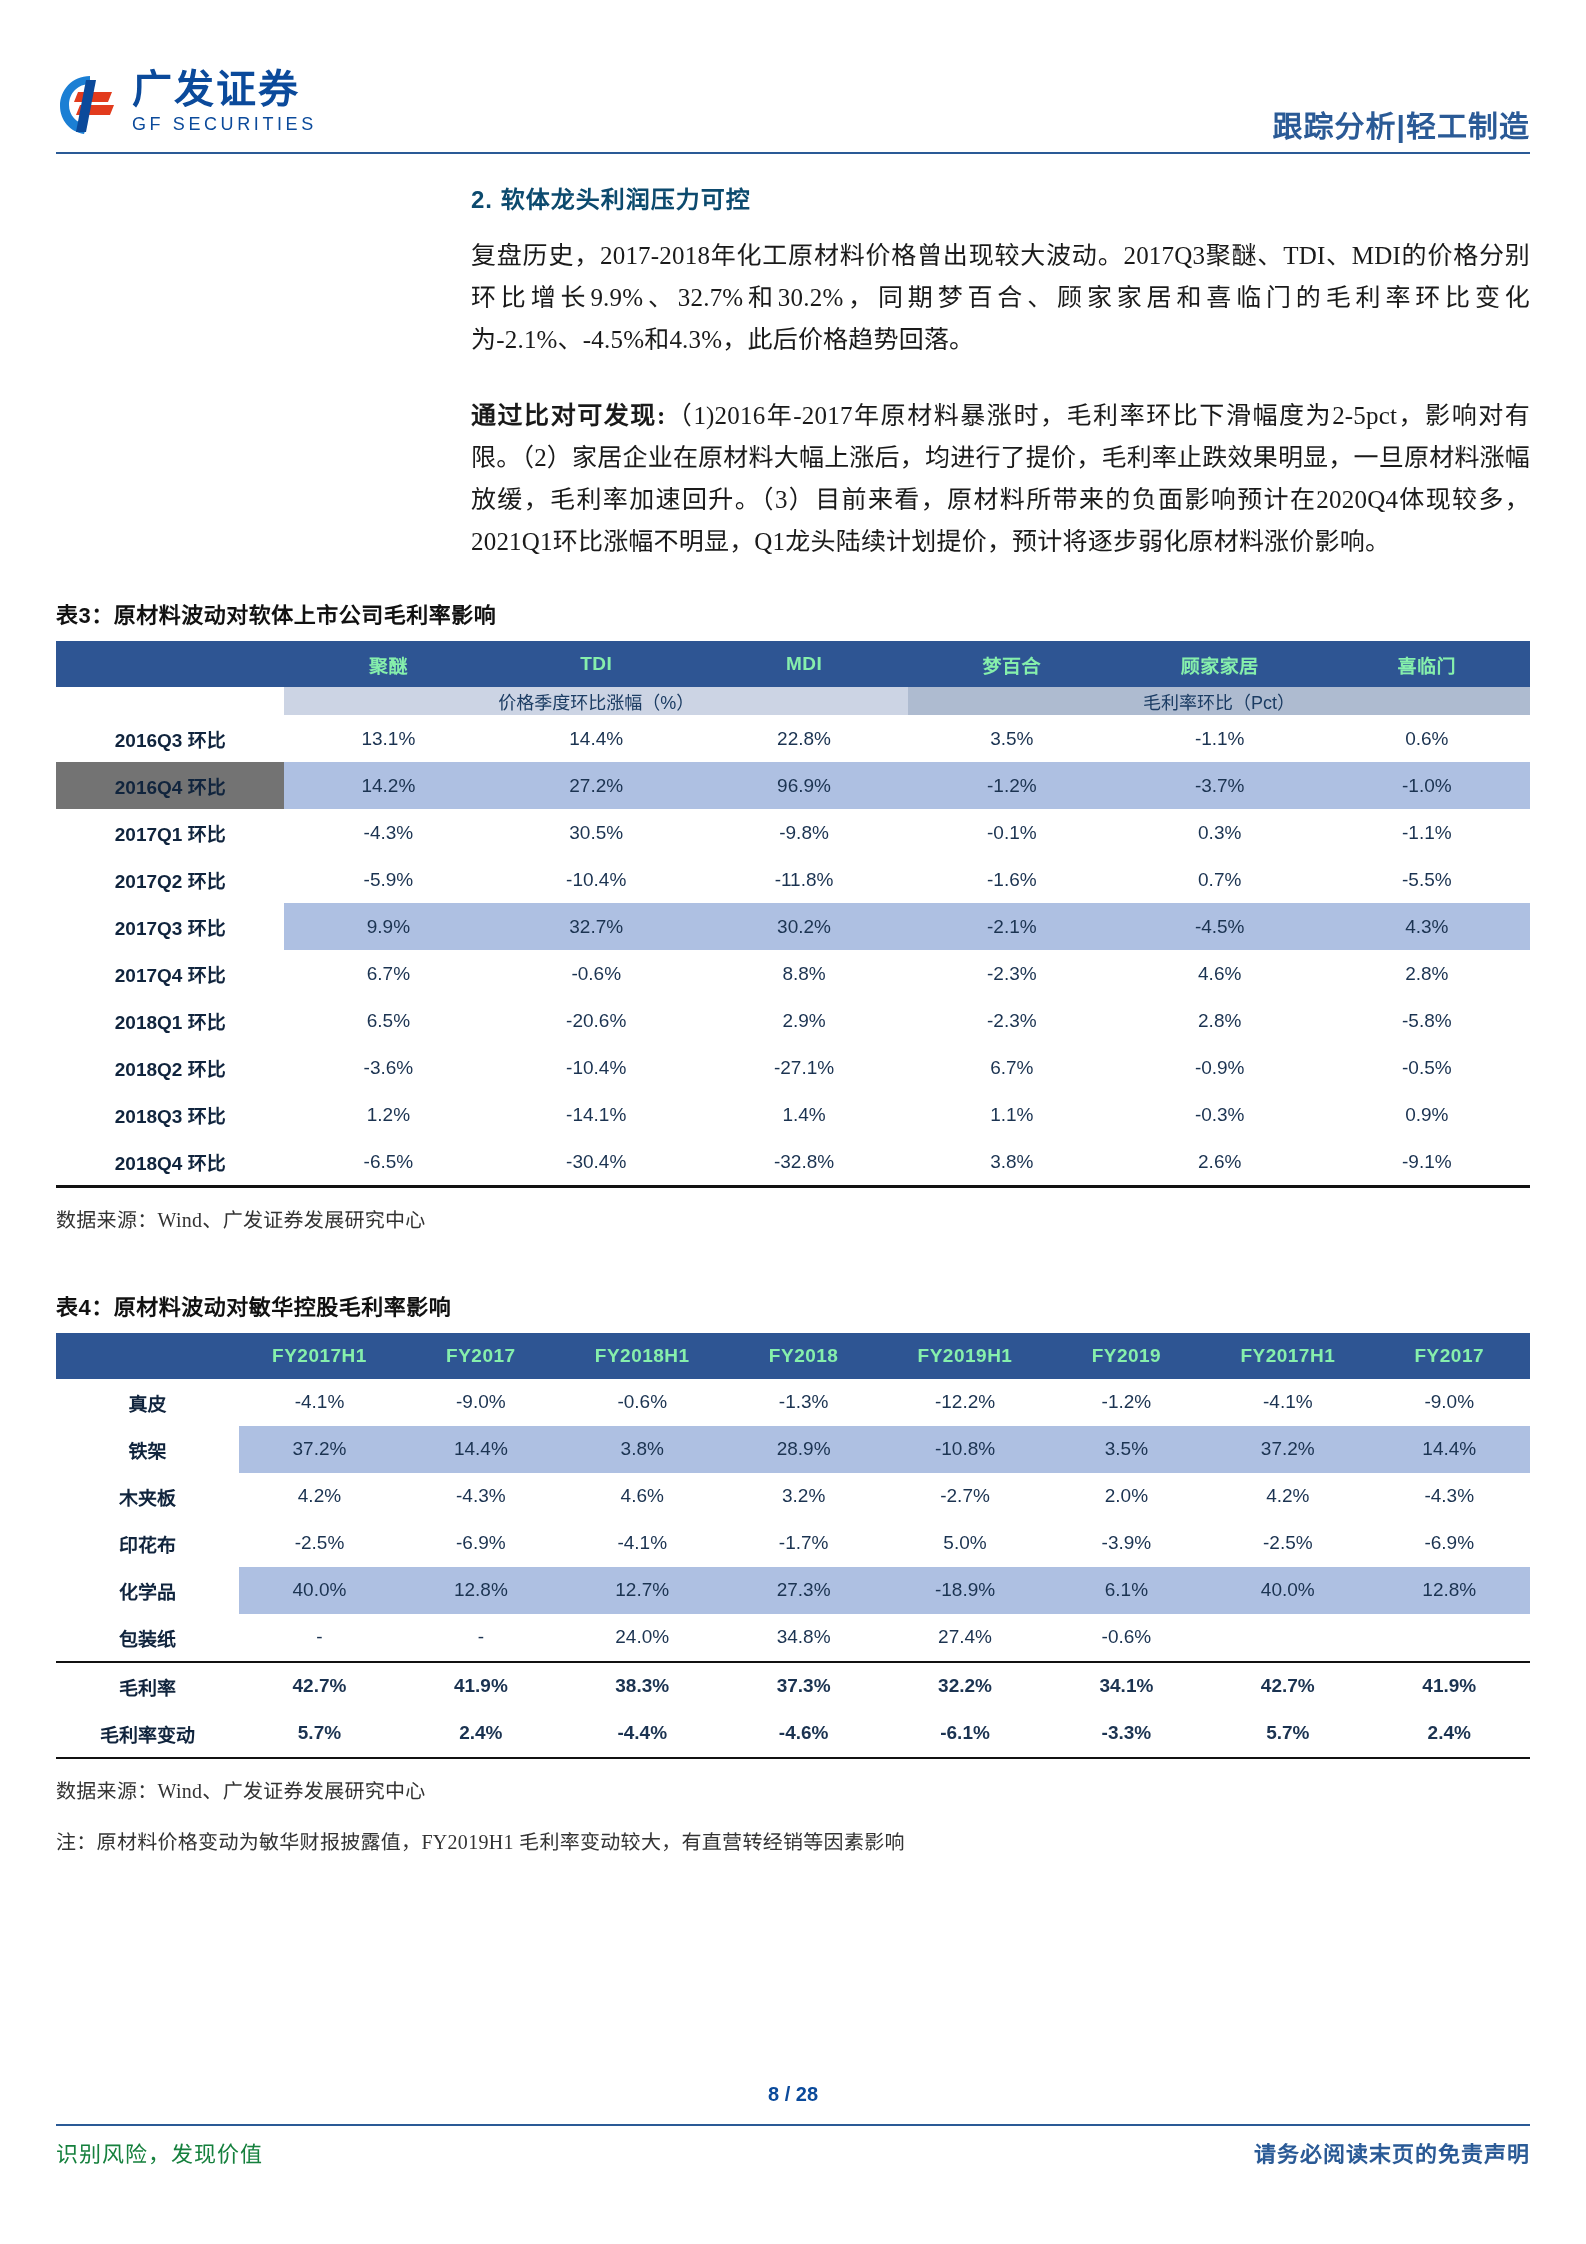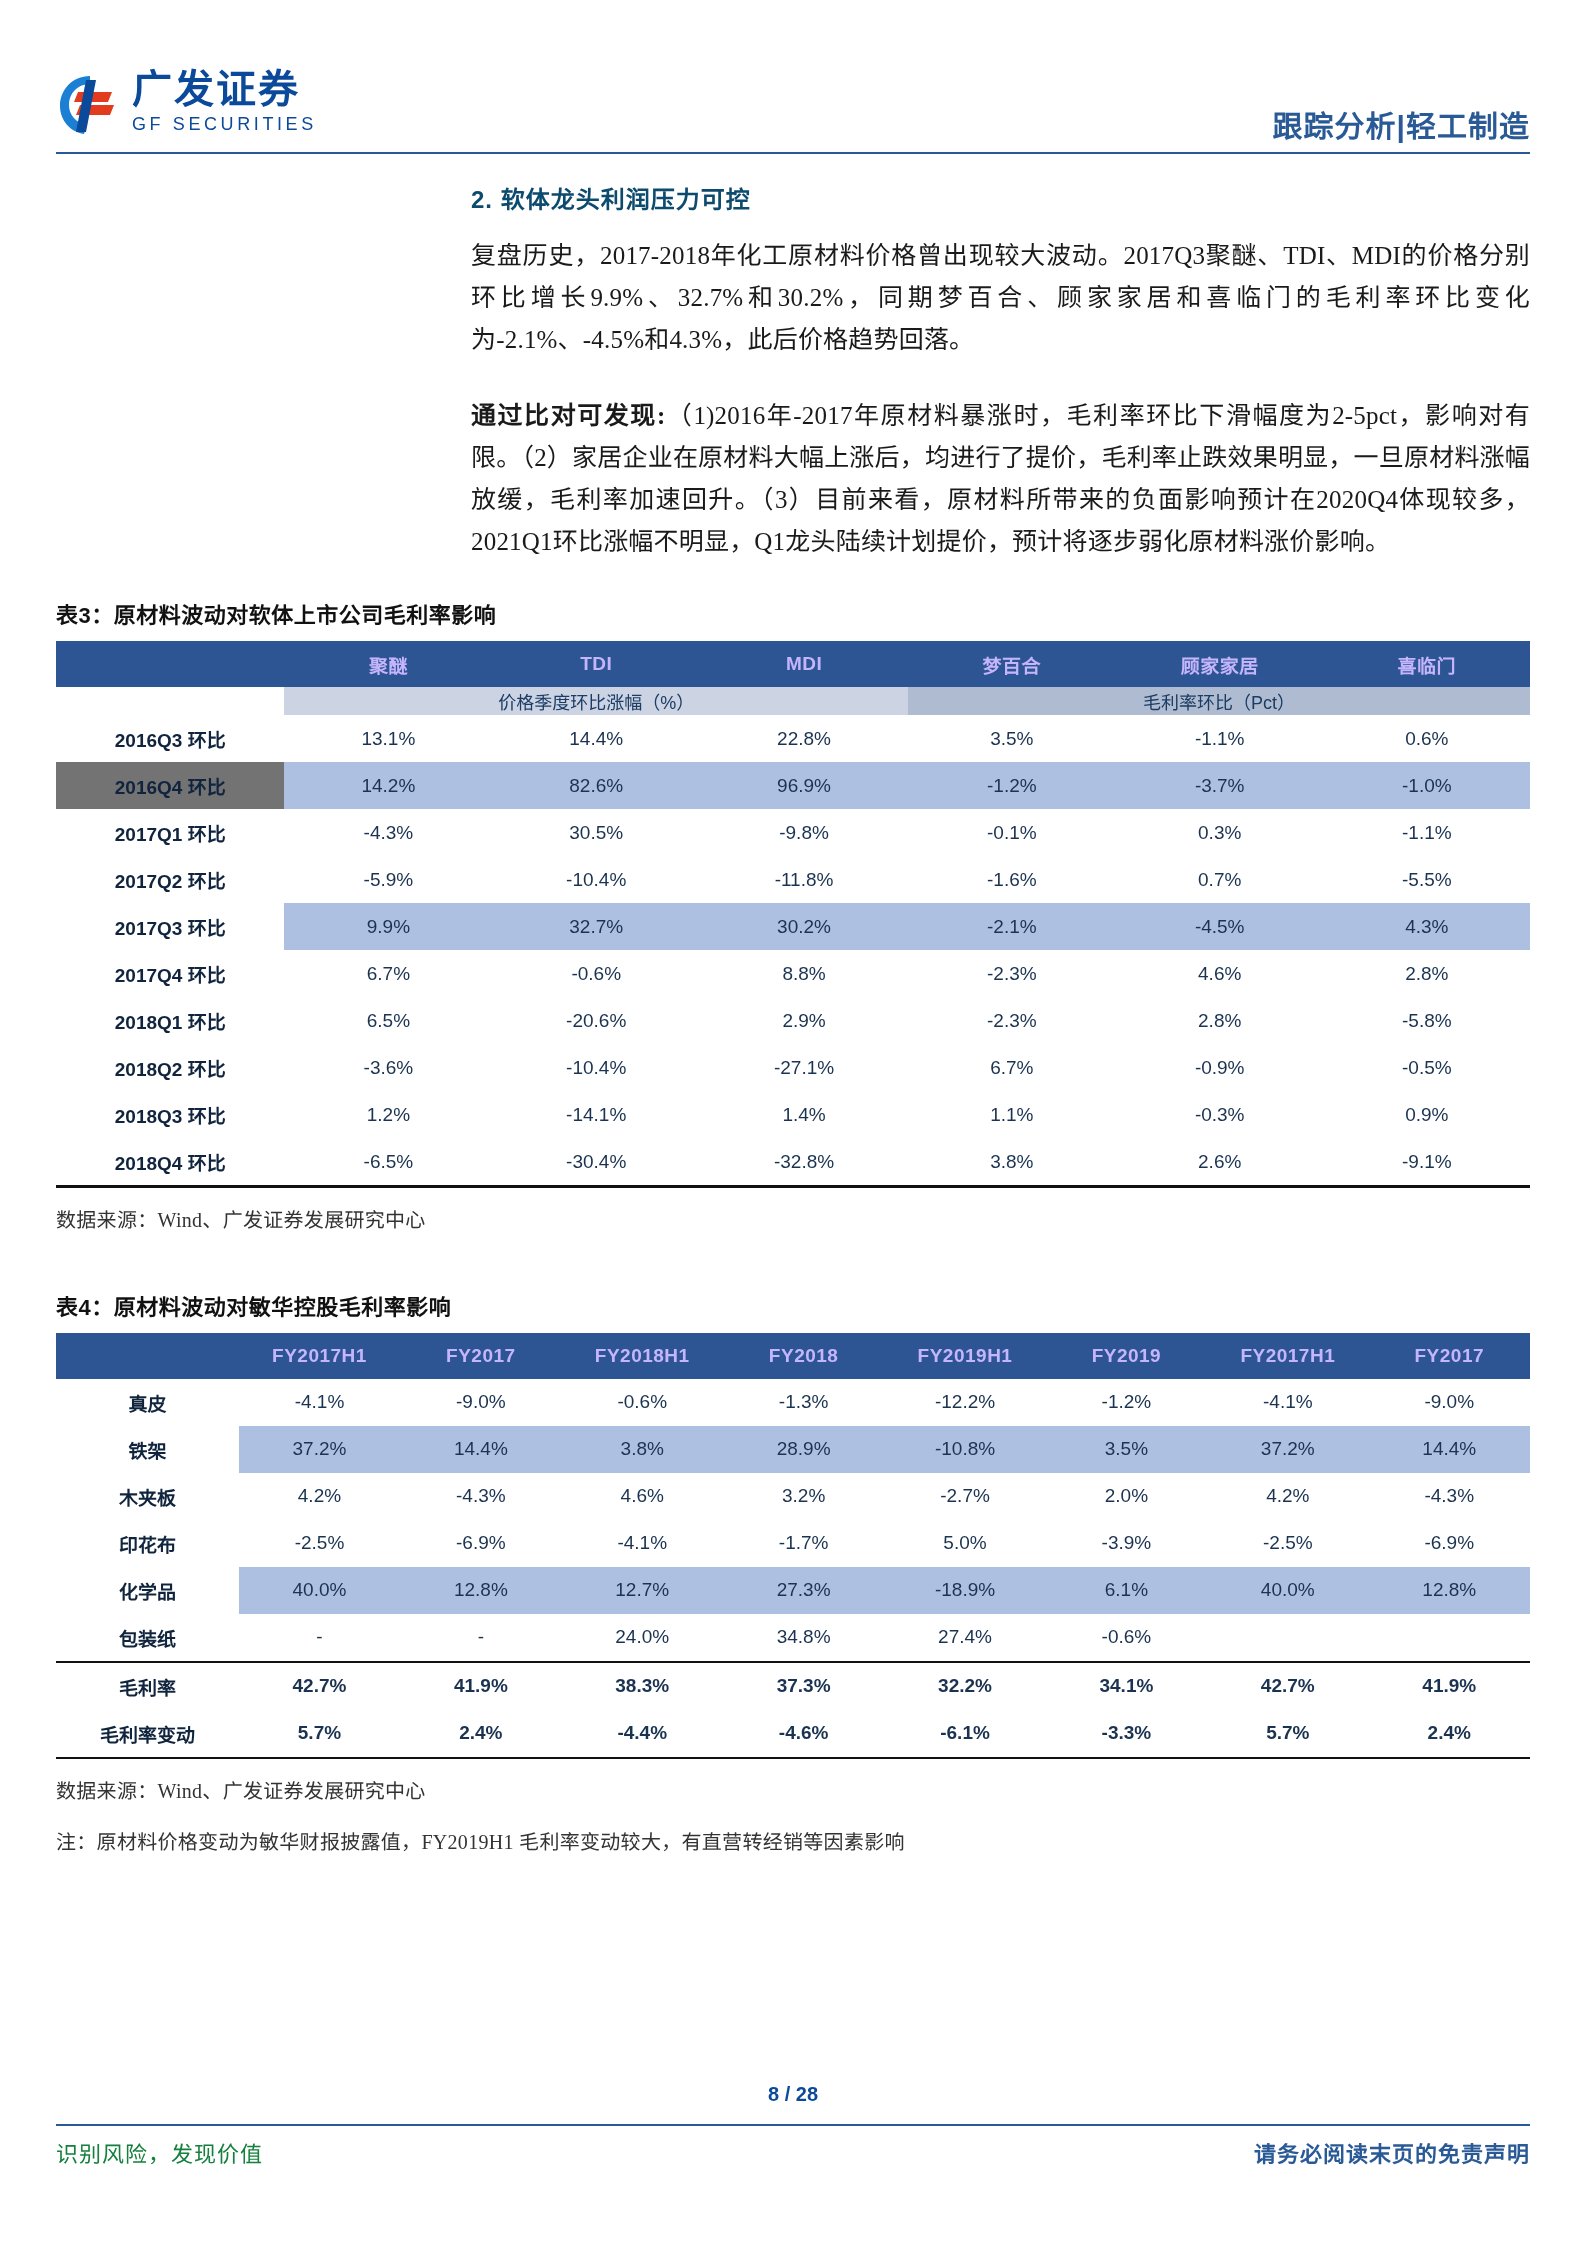--- a/index.html
+++ b/index.html
@@ -133,21 +133,21 @@
     table-layout: fixed;
     font-family: "Liberation Sans", "DejaVu Sans", sans-serif;
   }
   table.data th,
   table.data td {
     padding: 0;
     margin: 0;
   }
   .hdr-row th {
     background: #2e5593;
-    color: #c4b5fd;
+    color: #86efac;
     font-size: 19px;
     font-weight: 700;
     height: 46px;
     text-align: center;
     letter-spacing: 0.5px;
   }
   .hdr-row th.corner {
     background: #2e5593;
   }
   .sub-row td {
@@ -304,21 +304,21 @@
             <td>13.1%</td>
             <td>14.4%</td>
             <td>22.8%</td>
             <td>3.5%</td>
             <td>-1.1%</td>
             <td>0.6%</td>
           </tr>
           <tr class="data-row hl">
             <td class="rowlabel" style="background:#737373">2016Q4 环比</td>
             <td>14.2%</td>
-            <td>82.6%</td>
+            <td>27.2%</td>
             <td>96.9%</td>
             <td>-1.2%</td>
             <td>-3.7%</td>
             <td>-1.0%</td>
           </tr>
           <tr class="data-row">
             <td class="rowlabel">2017Q1 环比</td>
             <td>-4.3%</td>
             <td>30.5%</td>
             <td>-9.8%</td>

